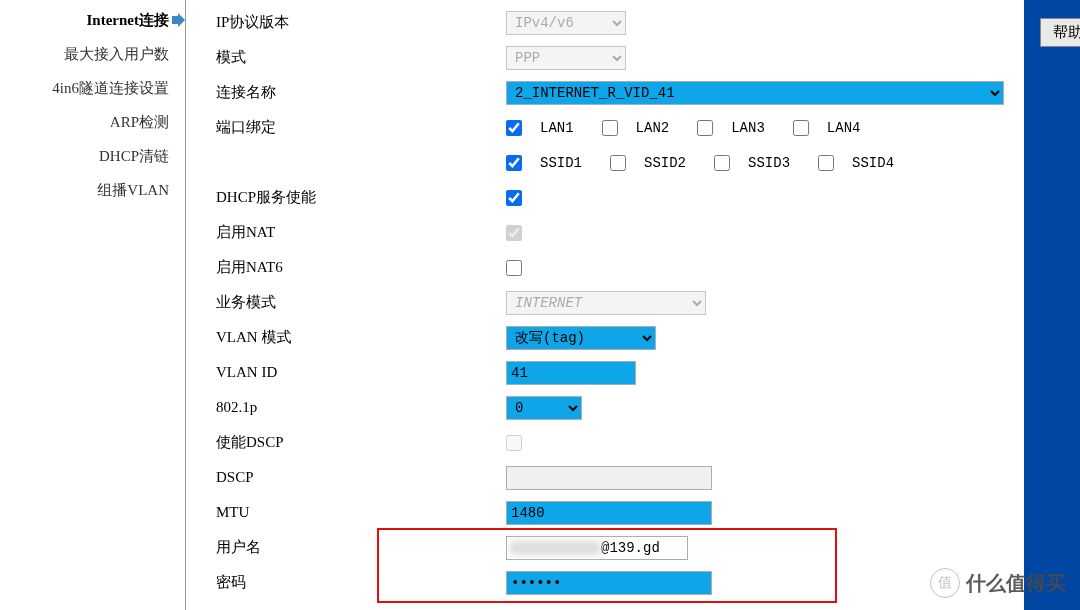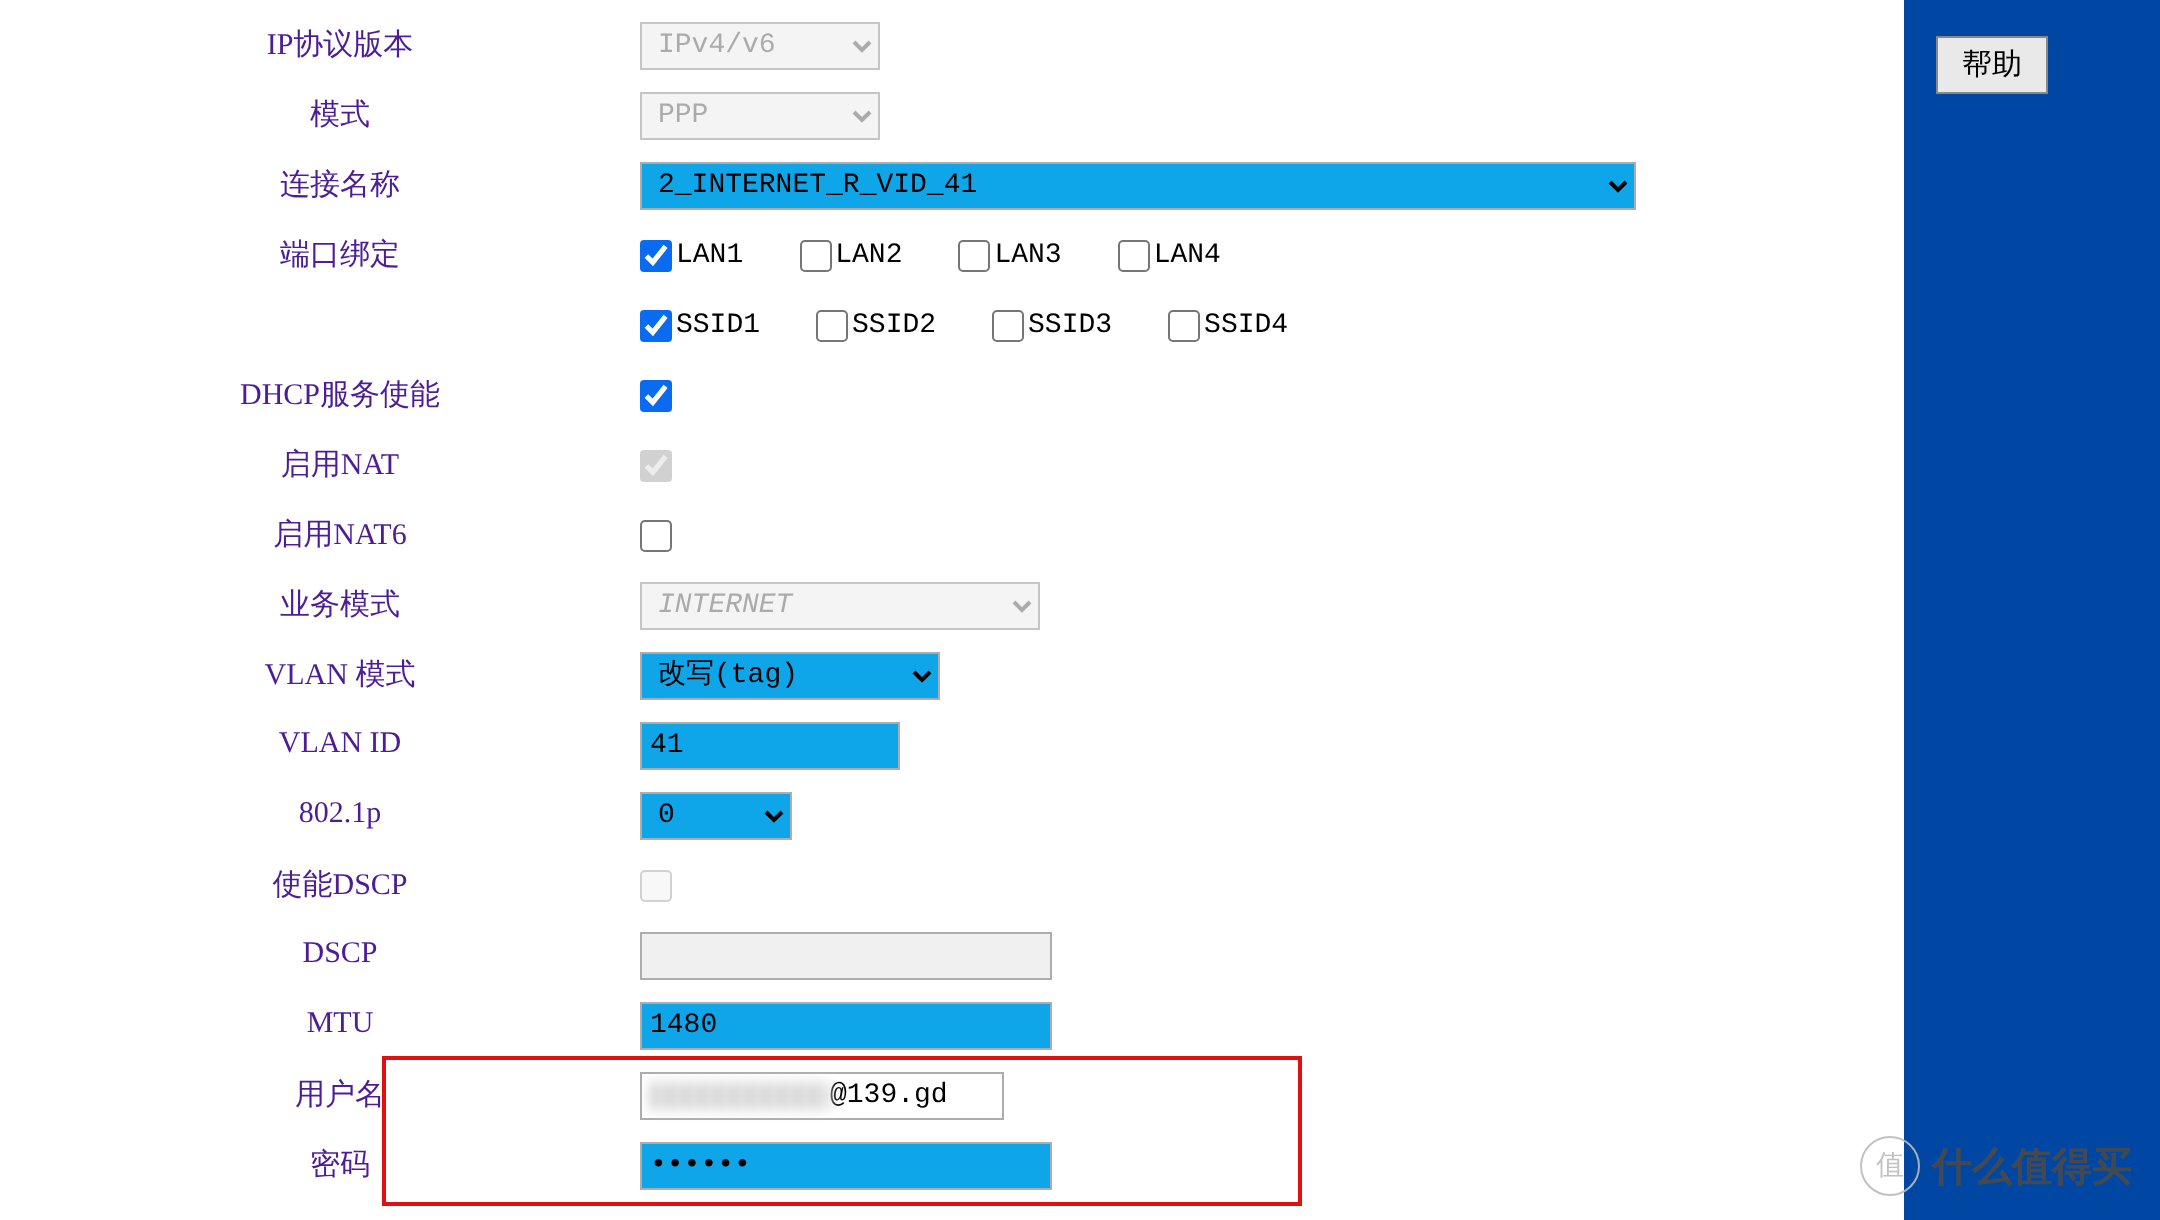--- a/index.html
+++ b/index.html
@@ -49,23 +49,23 @@
       position: relative;
     }
     .row {
       display: flex;
       align-items: center;
       margin-bottom: 10px;
       min-height: 25px;
     }
     .label {
       width: 290px;
-      text-align: center;
+      text-align: left;
       padding-right: 10px;
-      color: #4c1d95;
+      color: #000000;
     }
     .field {
       flex: 1;
       display: flex;
       align-items: flex-start;
       gap: 8px;
     }
     select, input[type="text"], input[type="password"] {
       font-family: "Courier New", monospace;
       font-size: 14px;
@@ -85,21 +85,21 @@
     .sel-tag { width: 150px; }
     .sel-p  { width: 76px; }
     .txt-sm { width: 130px; }
     .txt-md { width: 206px; }
     input[type="checkbox"] {
       width: 16px;
       height: 16px;
       margin: 0;
       accent-color: #0a6af0;
     }
-    .chk-wrap { display: inline-flex; align-items: center; gap: 2px; margin-right: 20px; font-family: "Courier New", monospace; font-size: 14px; }
+    .chk-wrap { display: inline-flex; align-items: center; gap: 18px; margin-right: 20px; font-family: "Courier New", monospace; font-size: 14px; }
     .chk-label { }
     .rightbar {
       width: 128px;
       background: #0047a4;
       flex-shrink: 0;
       padding: 18px 16px;
     }
     .help-btn {
       background: #e9e9e9;
       color: #000;
@@ -141,20 +141,35 @@
       width: 30px; height: 30px; border-radius: 50%;
       border: 1.5px solid #bbb;
       display: inline-flex; align-items: center; justify-content: center;
       font-size: 14px; color: #bbb; font-weight: normal;
     }
   </style>
 </head>
 <body>
 
 <div class="layout">
+  <div class="sidebar">
+    <div class="sidebar-item active">
+      <span>Internet连接</span>
+      <span class="nav-arrow">
+        <svg width="13" height="14" viewBox="0 0 13 14">
+            <polygon points="0,3 0,11 6,11 6,14 13,7 6,0 6,3" fill="#3b88c7"></polygon>
+          </svg>
+      </span>
+    </div>
+    <div class="sidebar-item"><span>最大接入用户数</span></div>
+    <div class="sidebar-item"><span>4in6隧道连接设置</span></div>
+    <div class="sidebar-item"><span>ARP检测</span></div>
+    <div class="sidebar-item"><span>DHCP清链</span></div>
+    <div class="sidebar-item"><span>组播VLAN</span></div>
+  </div>
 
   <div class="main">
 
     <div class="row">
       <div class="label">IP协议版本</div>
       <div class="field">
           <select class="sel-sm" disabled=""><option>IPv4/v6</option></select>
         </div>
     </div>
 

